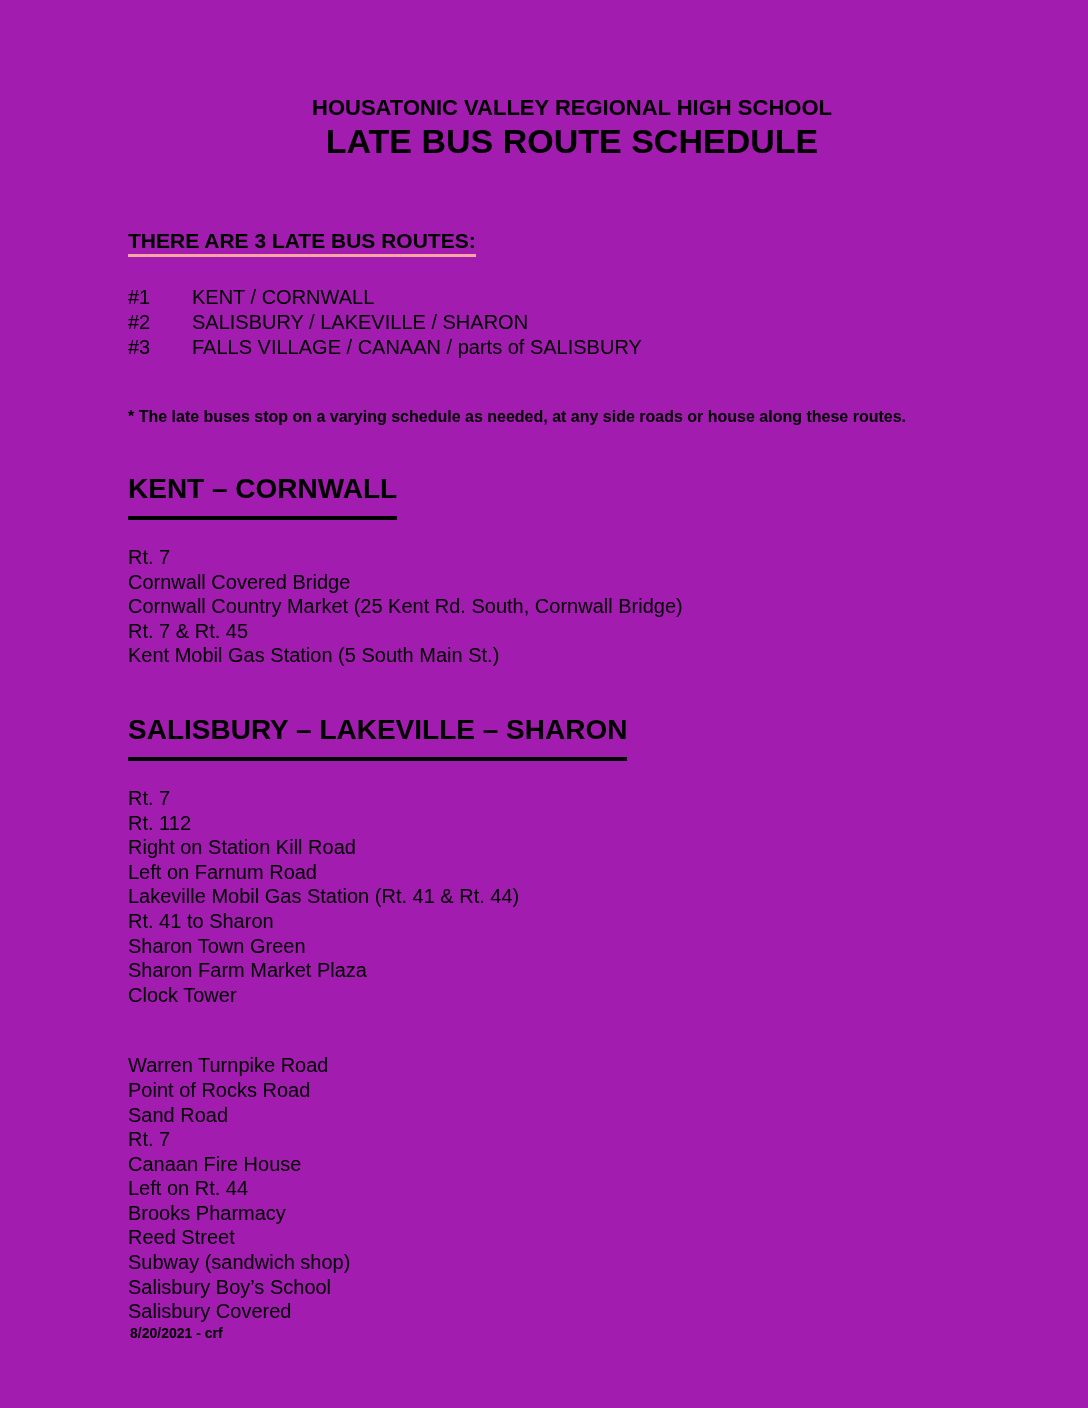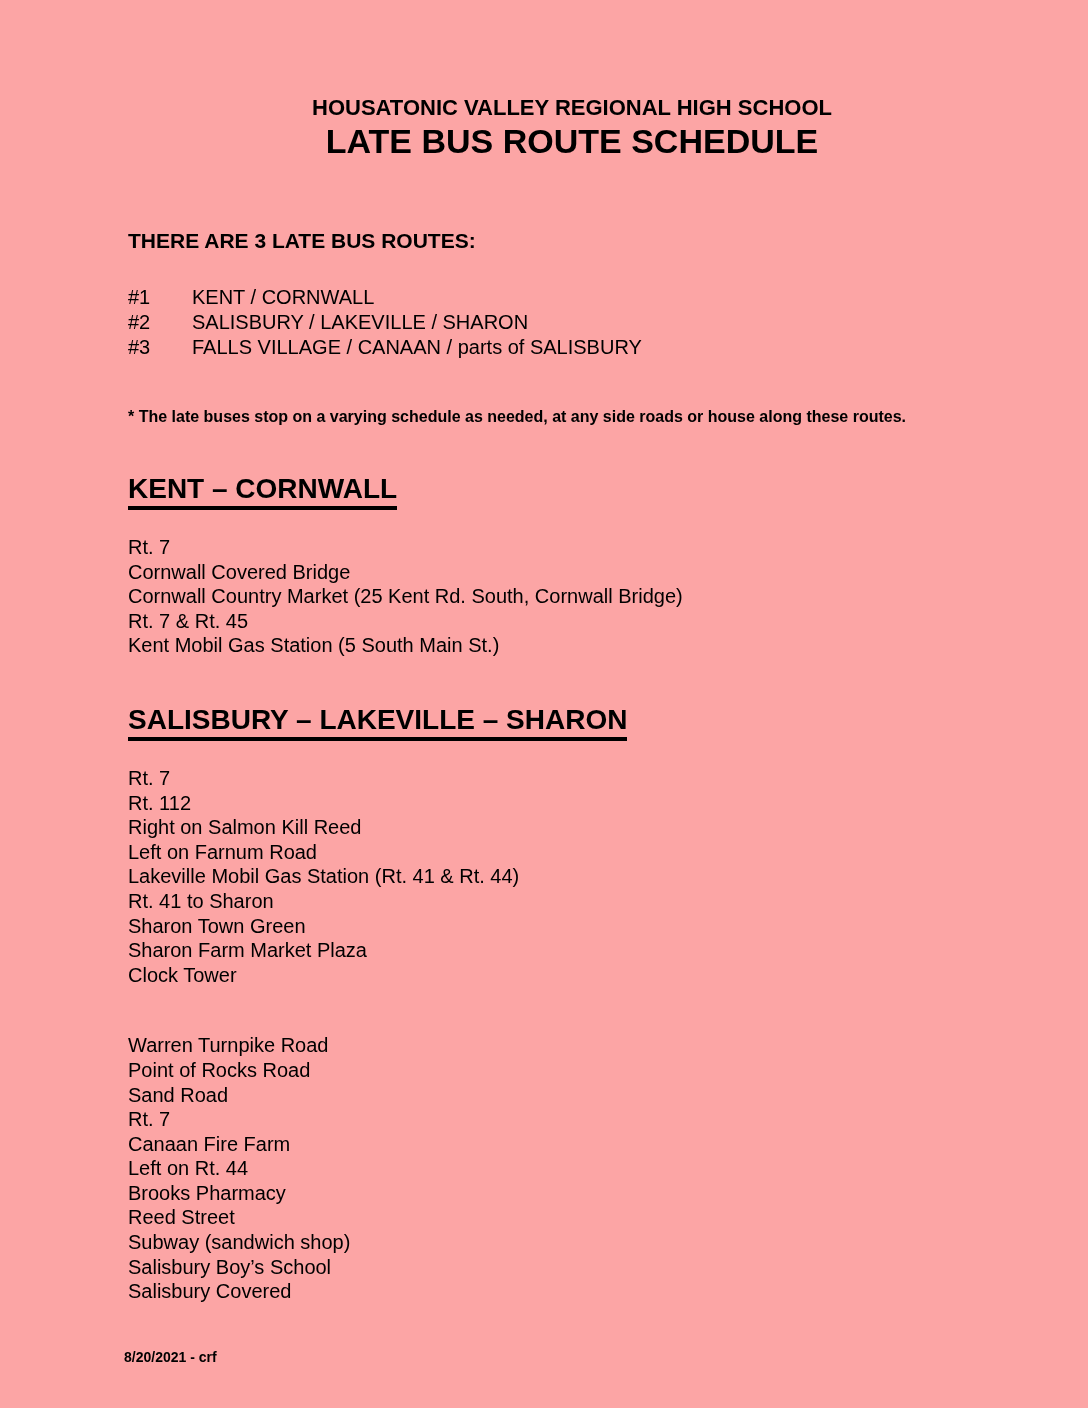--- a/index.html
+++ b/index.html
@@ -4,21 +4,21 @@
 <style>
   html, body {
     margin: 0;
     padding: 0;
     background: #ffffff;
   }
   .page {
     position: relative;
     width: 1088px;
     height: 1408px;
-    background: #fca5a5;
+    background: #a21caf;
     color: #000000;
     font-family: "Liberation Sans", sans-serif;
     overflow: hidden;
   }
   .content {
     padding: 95px 72px 0 128px;
   }
   .title-block {
     text-align: center;
   }
@@ -70,34 +70,33 @@
   .route-section h3 {
     margin: 0;
     font-size: 28px;
     font-weight: bold;
     line-height: 31px;
     white-space: nowrap;
   }
   .route-section h3 .u {
     display: inline-block;
     border-bottom: 4px solid #000;
-    padding-bottom: 2px;
+    padding-bottom: 12px;
   }
   .stops {
     margin-top: 25px;
     font-size: 20px;
     line-height: 24.6px;
   }
   .footer {
     position: absolute;
-    left: 124px;
+    left: 130px;
     top: 1325px;
     font-size: 14px;
     font-weight: bold;
-    margin-top: 24px;
   }
 </style>
 </head>
 <body>
 
 <div class="page">
   <div class="content">
 
     <div class="title-block">
       <div class="school-name">HOUSATONIC VALLEY REGIONAL HIGH SCHOOL</div>
@@ -151,21 +150,21 @@
         <section class="route-section">
           <h3>
             <span class="u">SALISBURY – LAKEVILLE – SHARON</span>
           </h3>
           <div class="stops">
 
               <div class="stop-line">Rt. 7</div>
 
               <div class="stop-line">Rt. 112</div>
 
-              <div class="stop-line">Right on Salmon Kill Reed</div>
+              <div class="stop-line">Right on Station Kill Road</div>
 
               <div class="stop-line">Left on Farnum Road</div>
 
               <div class="stop-line">Lakeville Mobil Gas Station (Rt. 41 &amp; Rt. 44)</div>
 
               <div class="stop-line">Rt. 41 to Sharon</div>
 
               <div class="stop-line">Sharon Town Green</div>
 
               <div class="stop-line">Sharon Farm Market Plaza</div>
@@ -178,21 +177,21 @@
           <div class="stops">
 
               <div class="stop-line">Warren Turnpike Road</div>
 
               <div class="stop-line">Point of Rocks Road</div>
 
               <div class="stop-line">Sand Road</div>
 
               <div class="stop-line">Rt. 7</div>
 
-              <div class="stop-line">Canaan Fire Farm</div>
+              <div class="stop-line">Canaan Fire House</div>
 
               <div class="stop-line">Left on Rt. 44</div>
 
               <div class="stop-line">Brooks Pharmacy</div>
 
               <div class="stop-line">Reed Street</div>
 
               <div class="stop-line">Subway (sandwich shop)</div>
 
               <div class="stop-line">Salisbury Boy’s School</div>

